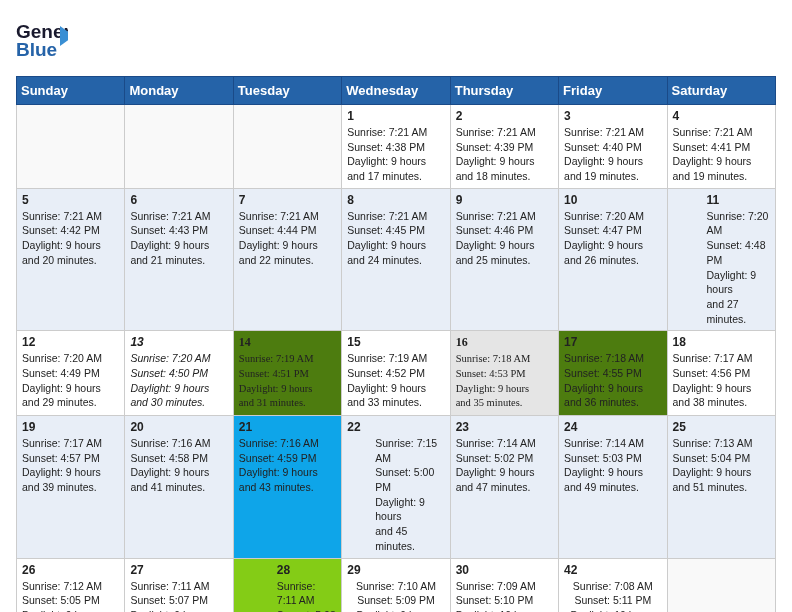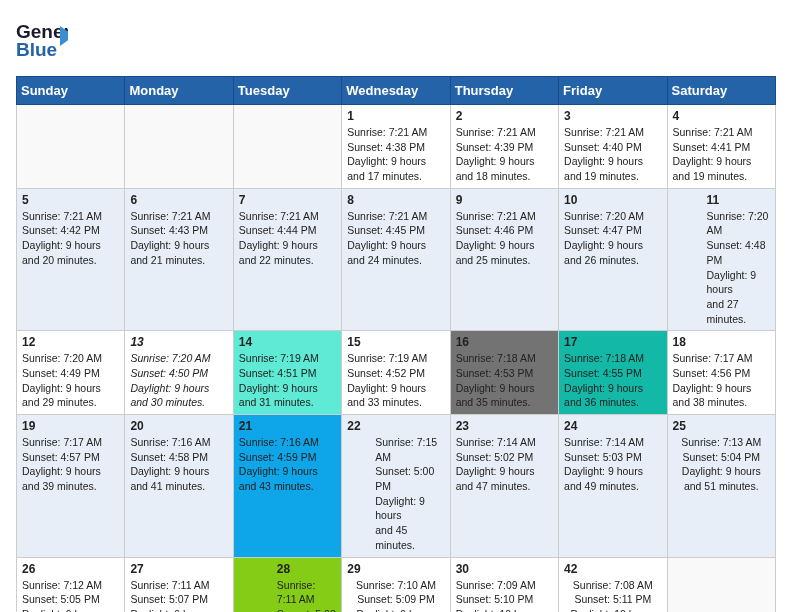--- a/index.html
+++ b/index.html
@@ -180,42 +180,42 @@
 Daylight: 9 hours
 and 29 minutes.</div>
         </td>
         <td style="background: rgb(255, 255, 255); font-style: italic;">
           <span class="day-num">13</span>
           <div class="day-info" style="white-space: pre-line;">Sunrise: 7:20 AM
 Sunset: 4:50 PM
 Daylight: 9 hours
 and 30 minutes.</div>
         </td>
-        <td style="background: #5eead4;">
+        <td style="background: #4d7c0f; font-family: Liberation Serif, serif;">
           <span class="day-num">14</span>
           <div class="day-info" style="white-space: pre-line;">Sunrise: 7:19 AM
 Sunset: 4:51 PM
 Daylight: 9 hours
 and 31 minutes.</div>
         </td>
         <td style="background: rgb(255, 255, 255);">
           <span class="day-num">15</span>
           <div class="day-info" style="white-space: pre-line;">Sunrise: 7:19 AM
 Sunset: 4:52 PM
 Daylight: 9 hours
 and 33 minutes.</div>
         </td>
-        <td style="background: #737373;">
+        <td style="background: #e5e5e5; font-family: Liberation Serif, serif;">
           <span class="day-num">16</span>
           <div class="day-info" style="white-space: pre-line;">Sunrise: 7:18 AM
 Sunset: 4:53 PM
 Daylight: 9 hours
 and 35 minutes.</div>
         </td>
-        <td style="background: #14b8a6;">
+        <td style="background: #4d7c0f;">
           <span class="day-num">17</span>
           <div class="day-info" style="white-space: pre-line;">Sunrise: 7:18 AM
 Sunset: 4:55 PM
 Daylight: 9 hours
 and 36 minutes.</div>
         </td>
         <td style="background: rgb(255, 255, 255);">
           <span class="day-num">18</span>
           <div class="day-info" style="white-space: pre-line;">Sunrise: 7:17 AM
 Sunset: 4:56 PM
@@ -261,21 +261,21 @@
         </td>
         <td style="background: rgb(232, 238, 247);">
           <span class="day-num">24</span>
           <div class="day-info" style="white-space: pre-line;">Sunrise: 7:14 AM
 Sunset: 5:03 PM
 Daylight: 9 hours
 and 49 minutes.</div>
         </td>
         <td style="background: rgb(232, 238, 247);">
           <span class="day-num">25</span>
-          <div class="day-info" style="white-space: pre-line; text-align: center;">Sunrise: 7:13 AM
+          <div class="day-info" style="white-space: pre-line;">Sunrise: 7:13 AM
 Sunset: 5:04 PM
 Daylight: 9 hours
 and 51 minutes.</div>
         </td>
       </tr>
       <tr>
         <td style="background: rgb(255, 255, 255);">
           <span class="day-num">26</span>
           <div class="day-info" style="white-space: pre-line;">Sunrise: 7:12 AM
 Sunset: 5:05 PM

